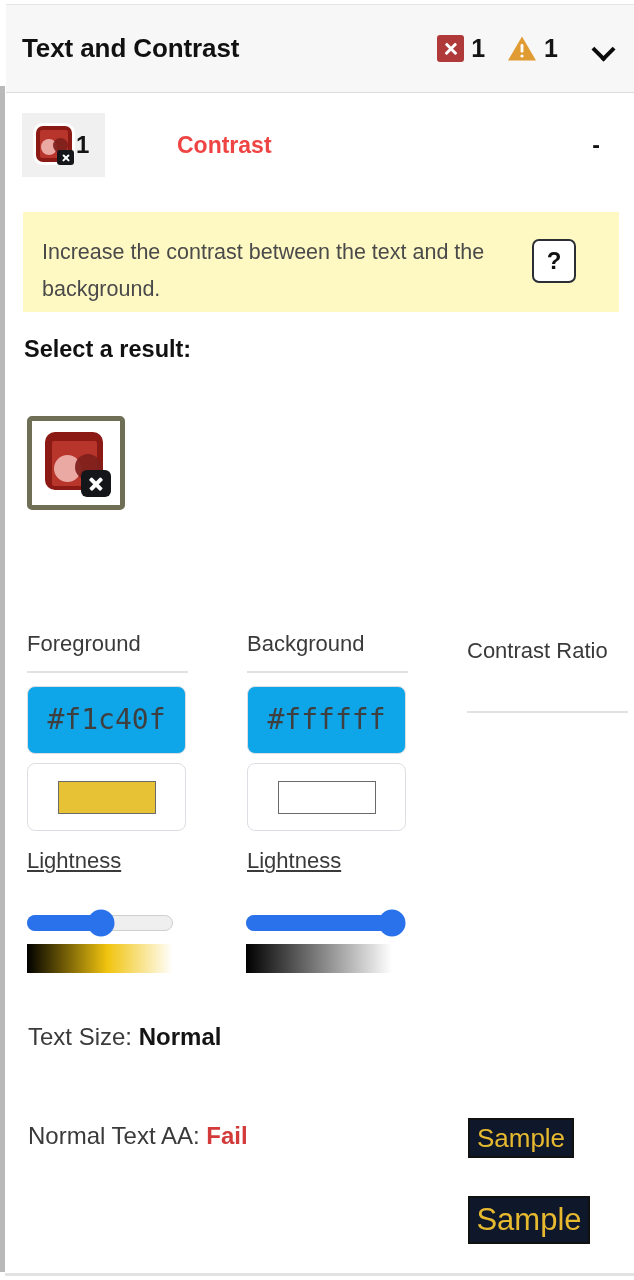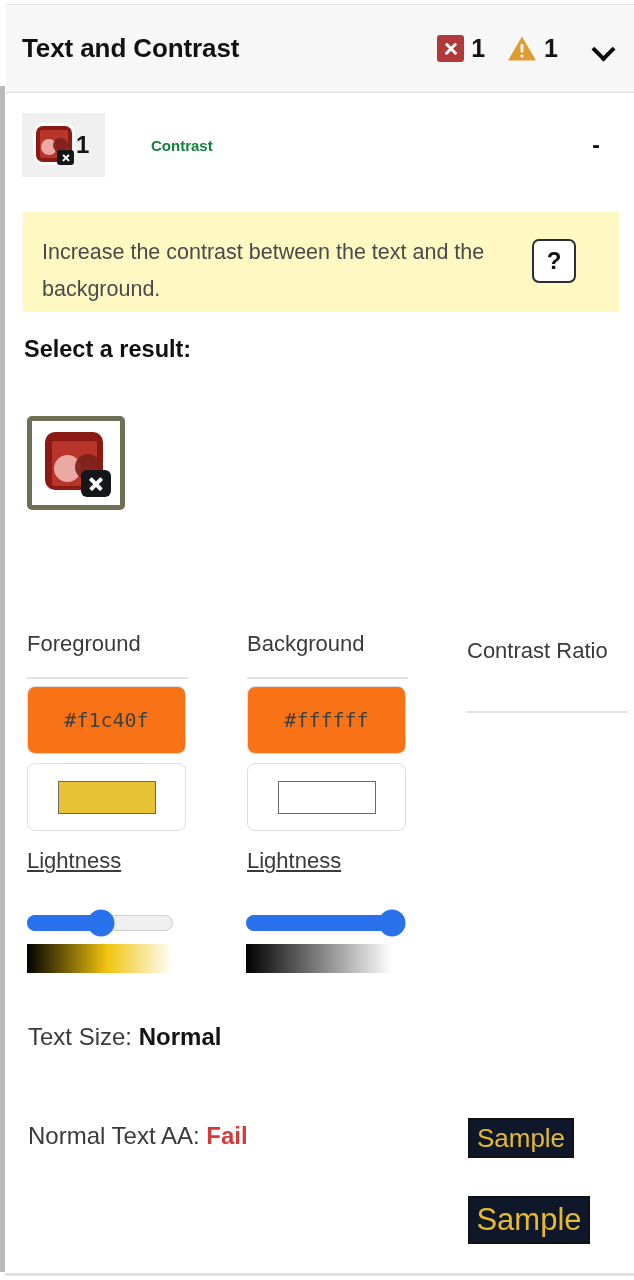--- a/index.html
+++ b/index.html
@@ -220,24 +220,24 @@
   }
   .ci-x-badge::before { transform: translate(-50%,-50%) rotate(45deg); }
   .ci-x-badge::after  { transform: translate(-50%,-50%) rotate(-45deg); }
 
   .result-count {
     font-size: 24px;
     font-weight: bold;
     color: #141414;
   }
   .result-label {
-    font-size: 15px;
+    font-size: 23px;
     font-weight: bold;
-    color: #15803d;
-    margin-left: 46px;
+    color: #ef4444;
+    margin-left: 72px;
     flex: 1;
   }
   .result-dash {
     font-size: 23px;
     font-weight: bold;
     color: #111111;
     margin-right: 2px;
   }
 
   
@@ -365,42 +365,42 @@
     border-radius: 1px;
   }
   .sw-x-badge::before { transform: translate(-50%,-50%) rotate(45deg); }
   .sw-x-badge::after  { transform: translate(-50%,-50%) rotate(-45deg); }
 
   
   .col-head {
     position: absolute;
     font-size: 22px;
     color: #3a3a3a;
-    padding-bottom: 20px;
+    padding-bottom: 14px;
     border-bottom: 2px solid #e2e2e2;
     box-sizing: border-box;
   }
   #fg-head { left: 21px; top: 538px; width: 161px; }
   #bg-head { left: 241px; top: 538px; width: 161px; }
   #ratio-head {
     left: 461px; top: 538px; width: 161px;
     line-height: 40px;
     height: 82px;
   }
 
   .hexfield {
     position: absolute;
     width: 159px;
     height: 68px;
     border: 1.5px solid #dbdfe3;
     border-radius: 8px;
-    background: #f97316;
+    background: #0ea5e9;
     box-sizing: border-box;
     font-family: "DejaVu Sans Mono", monospace;
-    font-size: 20px;
+    font-size: 28px;
     color: #3f3f3f;
     text-align: center;
     line-height: 66px;
     overflow: hidden;
     white-space: nowrap;
     cursor: text;
   }
   #fg-hex { left: 21px; top: 593px; }
   #bg-hex { left: 241px; top: 593px; }
 

